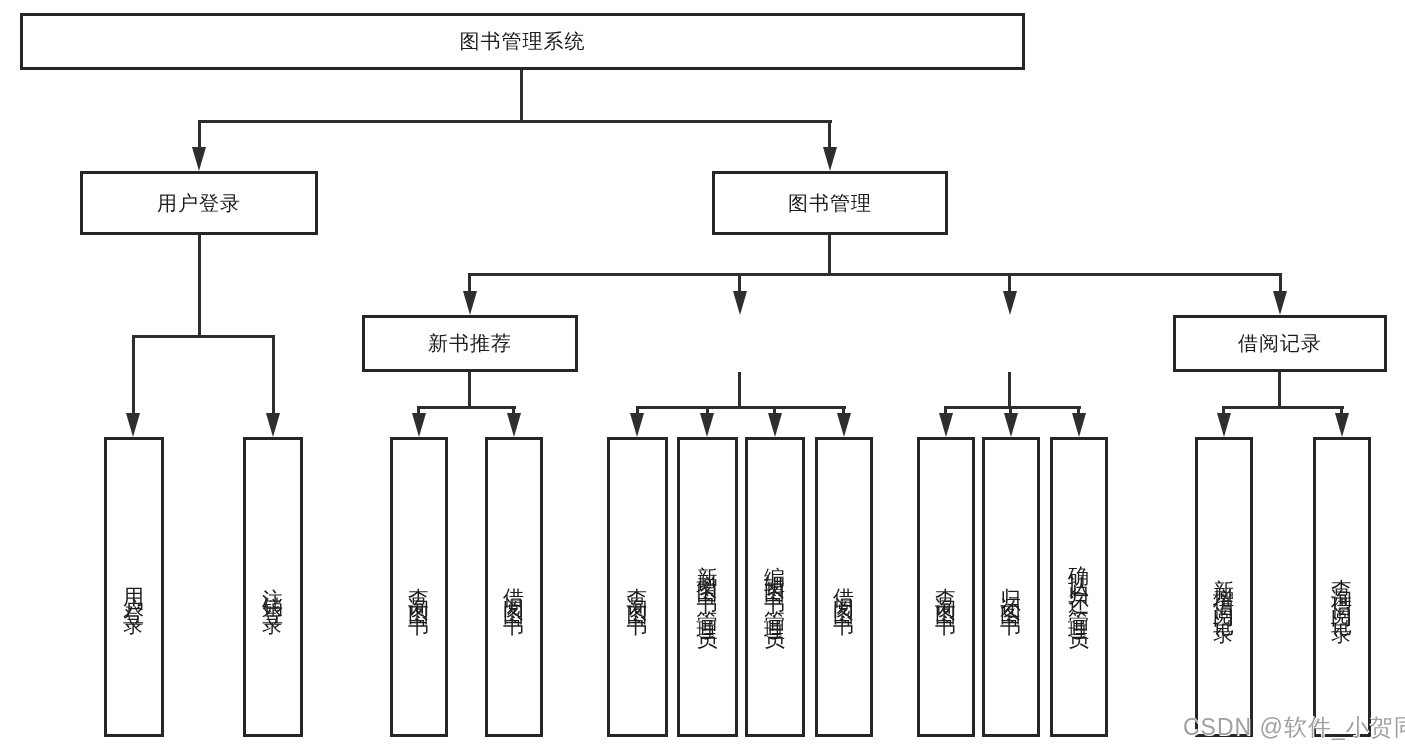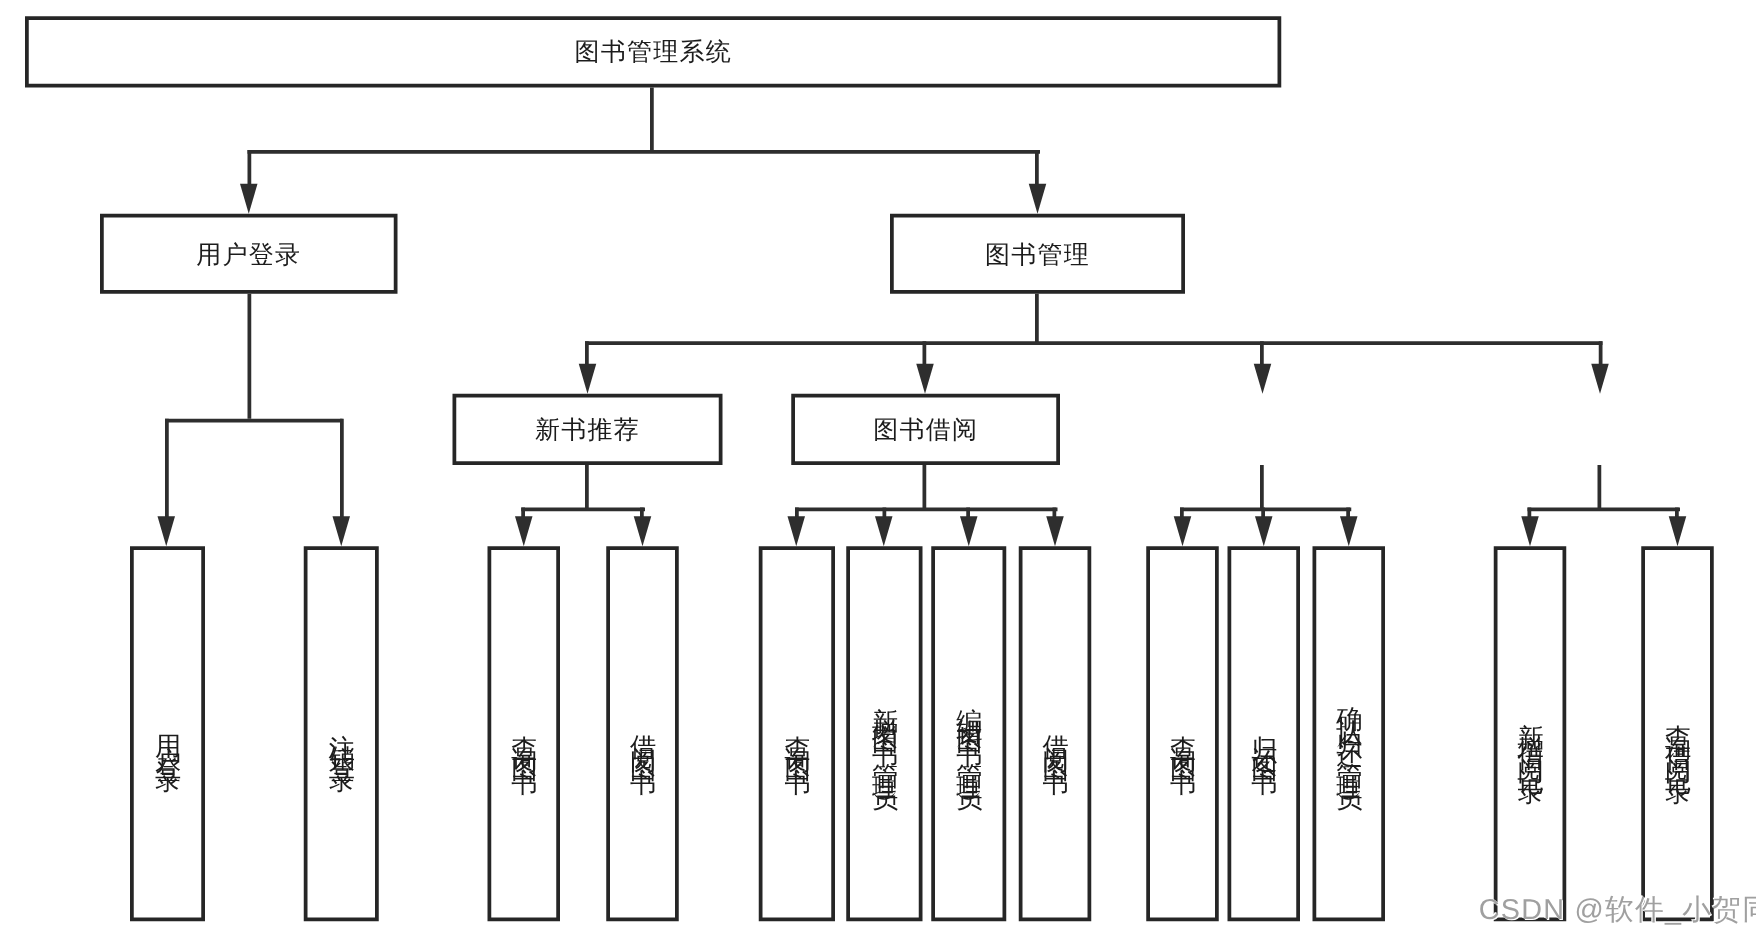--- a/index.html
+++ b/index.html
@@ -63,21 +63,21 @@
 <body>
 
 <div id="stage">
 
   <div class="box" style="left:20px;top:13px;width:1005px;height:57px;text-align:center;">图书管理系统</div>
 
   <div class="box" style="left:80px;top:171px;width:238px;height:64px;">用户登录</div>
   <div class="box" style="left:712px;top:171px;width:236px;height:64px;">图书管理</div>
 
   <div class="box" style="left:362px;top:315px;width:216px;height:57px;">新书推荐</div>
-  <div class="box" style="left:633px;top:315px;width:215px;height:57px;">图书借阅</div>
+  <div class="box" style="left:1173px;top:315px;width:214px;height:57px;">借阅记录</div>
 
   <div class="box vert" style="left:104px;top:437px;width:60px;height:300px;">用户登录</div>
   <div class="box vert" style="left:243px;top:437px;width:60px;height:300px;">注销登录</div>
 
   <div class="box vert" style="left:390px;top:437px;width:58px;height:300px;">查询图书</div>
   <div class="box vert" style="left:485px;top:437px;width:58px;height:300px;">借阅图书</div>
 
   <div class="box vert" style="left:607px;top:437px;width:61px;height:300px;">查询图书</div>
   <div class="box vert" style="left:677px;top:437px;width:61px;height:300px;">新增图书（管理员）</div>
   <div class="box vert" style="left:745px;top:437px;width:60px;height:300px;">编辑图书（管理员）</div>

